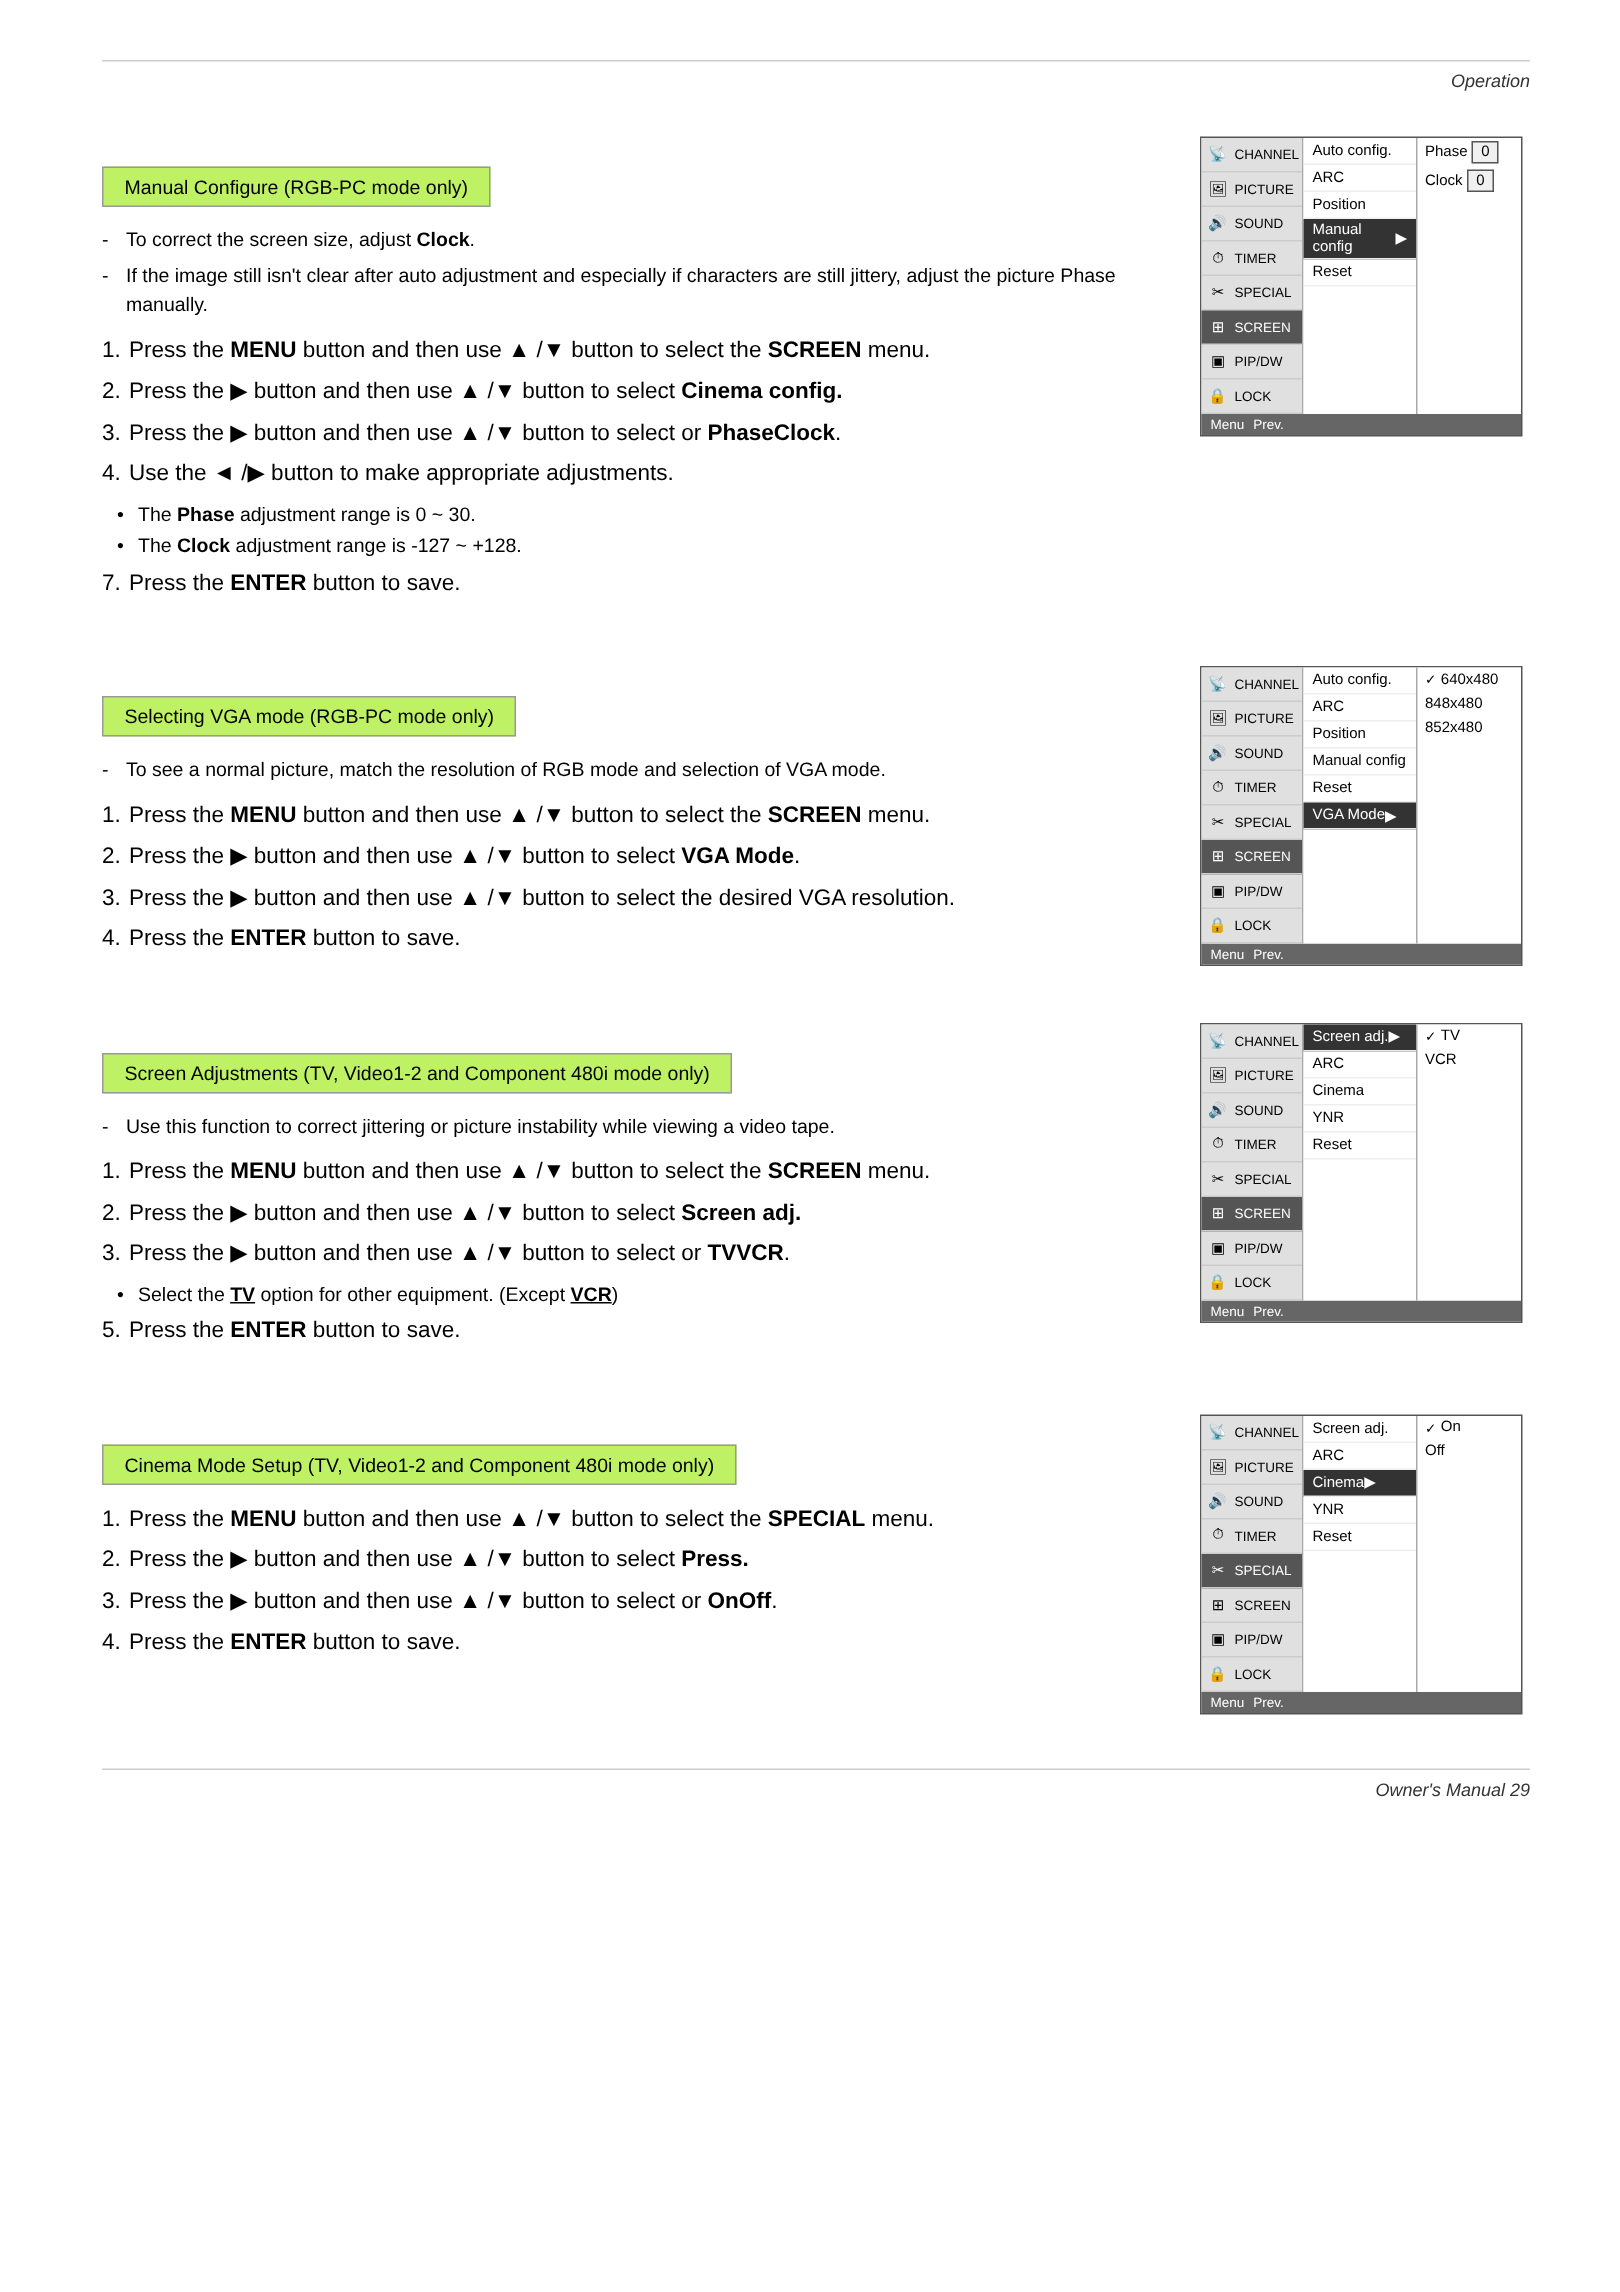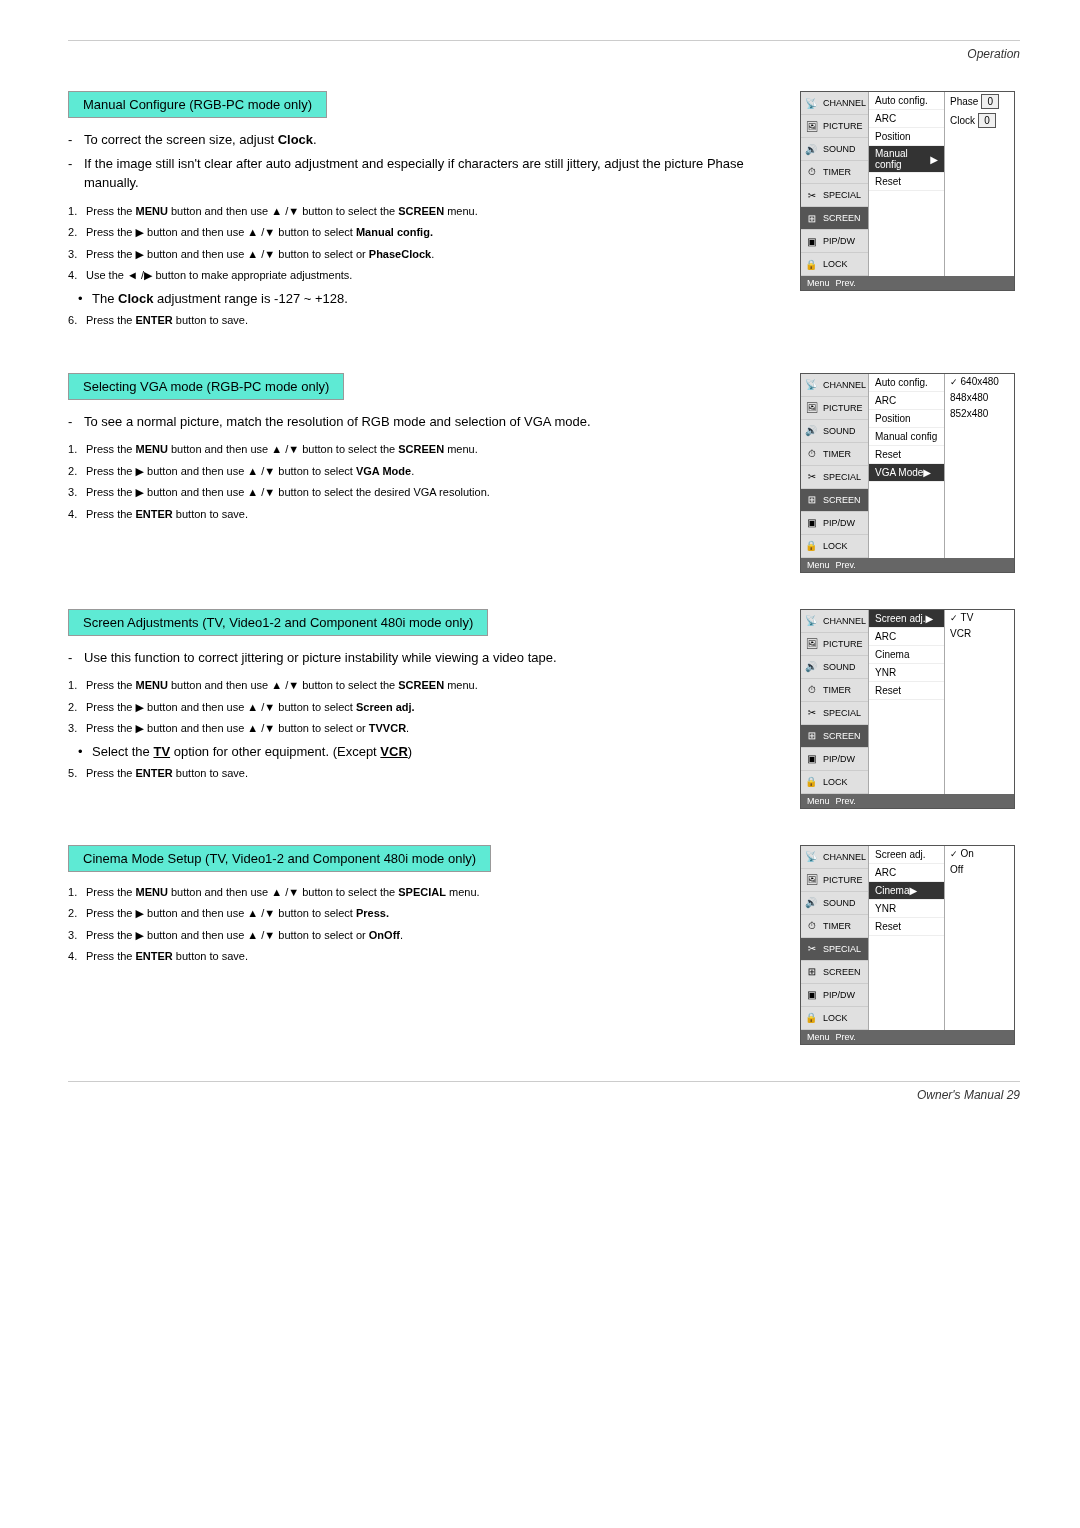--- a/index.html
+++ b/index.html
@@ -39,27 +39,28 @@
       margin-bottom: 36px;
     }
     .section-content {
       flex: 1;
     }
     .section-image {
       width: 220px;
       flex-shrink: 0;
     }
     .section-title {
-      background: #5eead4;
+      background: #bef264;
       border: 1px solid #999;
       padding: 5px 14px;
       font-size: 13px;
       font-weight: normal;
       margin-bottom: 12px;
       display: inline-block;
+      margin-top: 20px;
     }
     .bullet-list {
       list-style: none;
       padding: 0;
       margin: 0 0 10px 0;
     }
     .bullet-list li {
       padding-left: 16px;
       position: relative;
       margin-bottom: 4px;
@@ -74,21 +75,21 @@
     .numbered-list {
       list-style: none;
       padding: 0;
       margin: 0 0 8px 0;
       counter-reset: step;
     }
     .numbered-list li {
       padding-left: 18px;
       position: relative;
       margin-bottom: 5px;
-      font-size: 11px;
+      font-size: 15px;
       line-height: 1.5;
       counter-increment: step;
     }
     .numbered-list li::before {
       content: counter(step) ".";
       position: absolute;
       left: 0;
     }
     .sub-bullet {
       list-style: none;
@@ -207,24 +208,25 @@
     <span>Operation</span>
   </div>
 
   <div id="sections-container">
       <div class="section">
         <div class="section-content"><div class="section-title">Manual Configure (RGB-PC mode only)</div><ul class="bullet-list">
             <li>To correct the screen size, adjust <b>Clock</b>.</li>
             <li>If the image still isn't clear after auto adjustment and especially if characters are still jittery, adjust the picture Phase manually.</li>
           </ul><ol class="numbered-list">
             <li>Press the <b>MENU</b> button and then use ▲ /▼ button to select the <b>SCREEN</b> menu.</li>
-            <li>Press the ▶ button and then use ▲ /▼ button to select <b>Manual config.</b></li>
+            <li>Press the ▶ button and then use ▲ /▼ button to select <b>Cinema config.</b></li>
             <li>Press the ▶ button and then use ▲ /▼ button to select  or <b>Phase</b><b>Clock</b>.</li>
             <li>Use the ◄ /▶ button to make appropriate adjustments.</li>
             <ul class="sub-bullet">
+              <li>The <b>Phase</b>  adjustment range is 0 ~ 30.</li>
               <li>The <b>Clock</b> adjustment range is -127 ~ +128.</li>
             </ul>
             <li>Press the <b>ENTER</b> button to save.</li>
           </ol></div>
         <div class="section-image">
           <div class="menu-ui">
             <div class="menu-ui-inner">
               <div class="menu-sidebar">
                 <div class="menu-sidebar-item">
                   <span class="menu-icon">📡</span>

